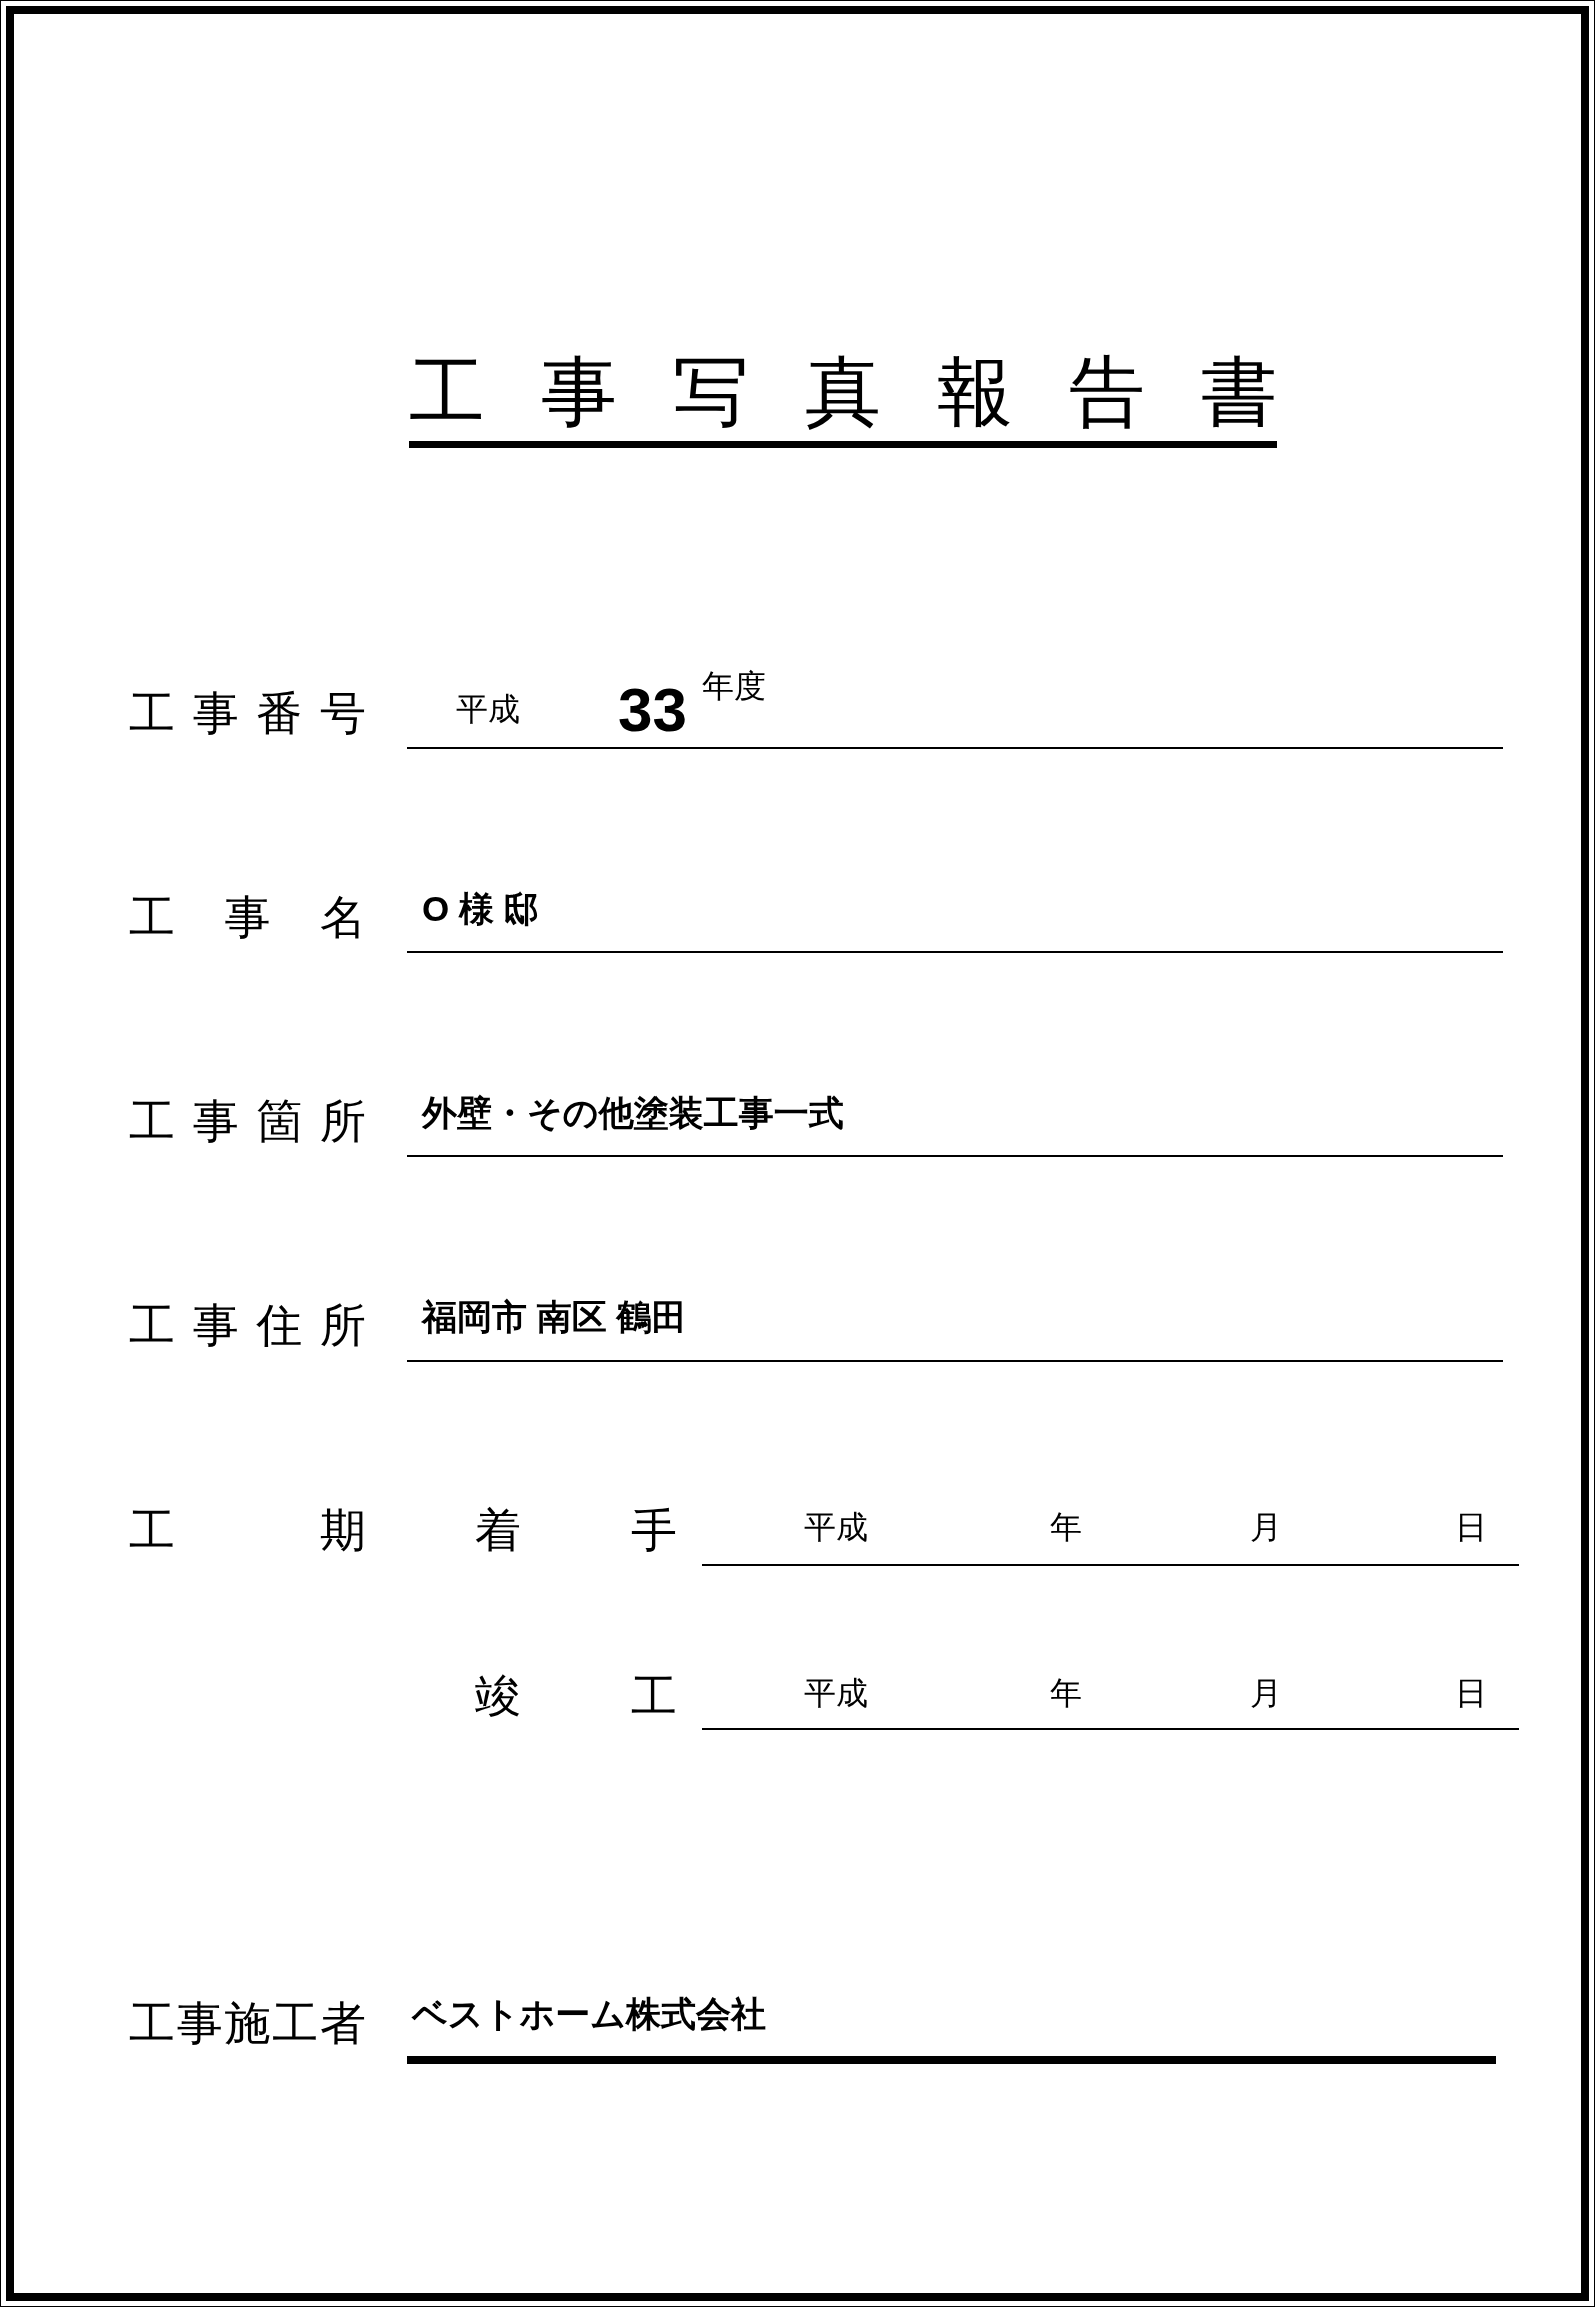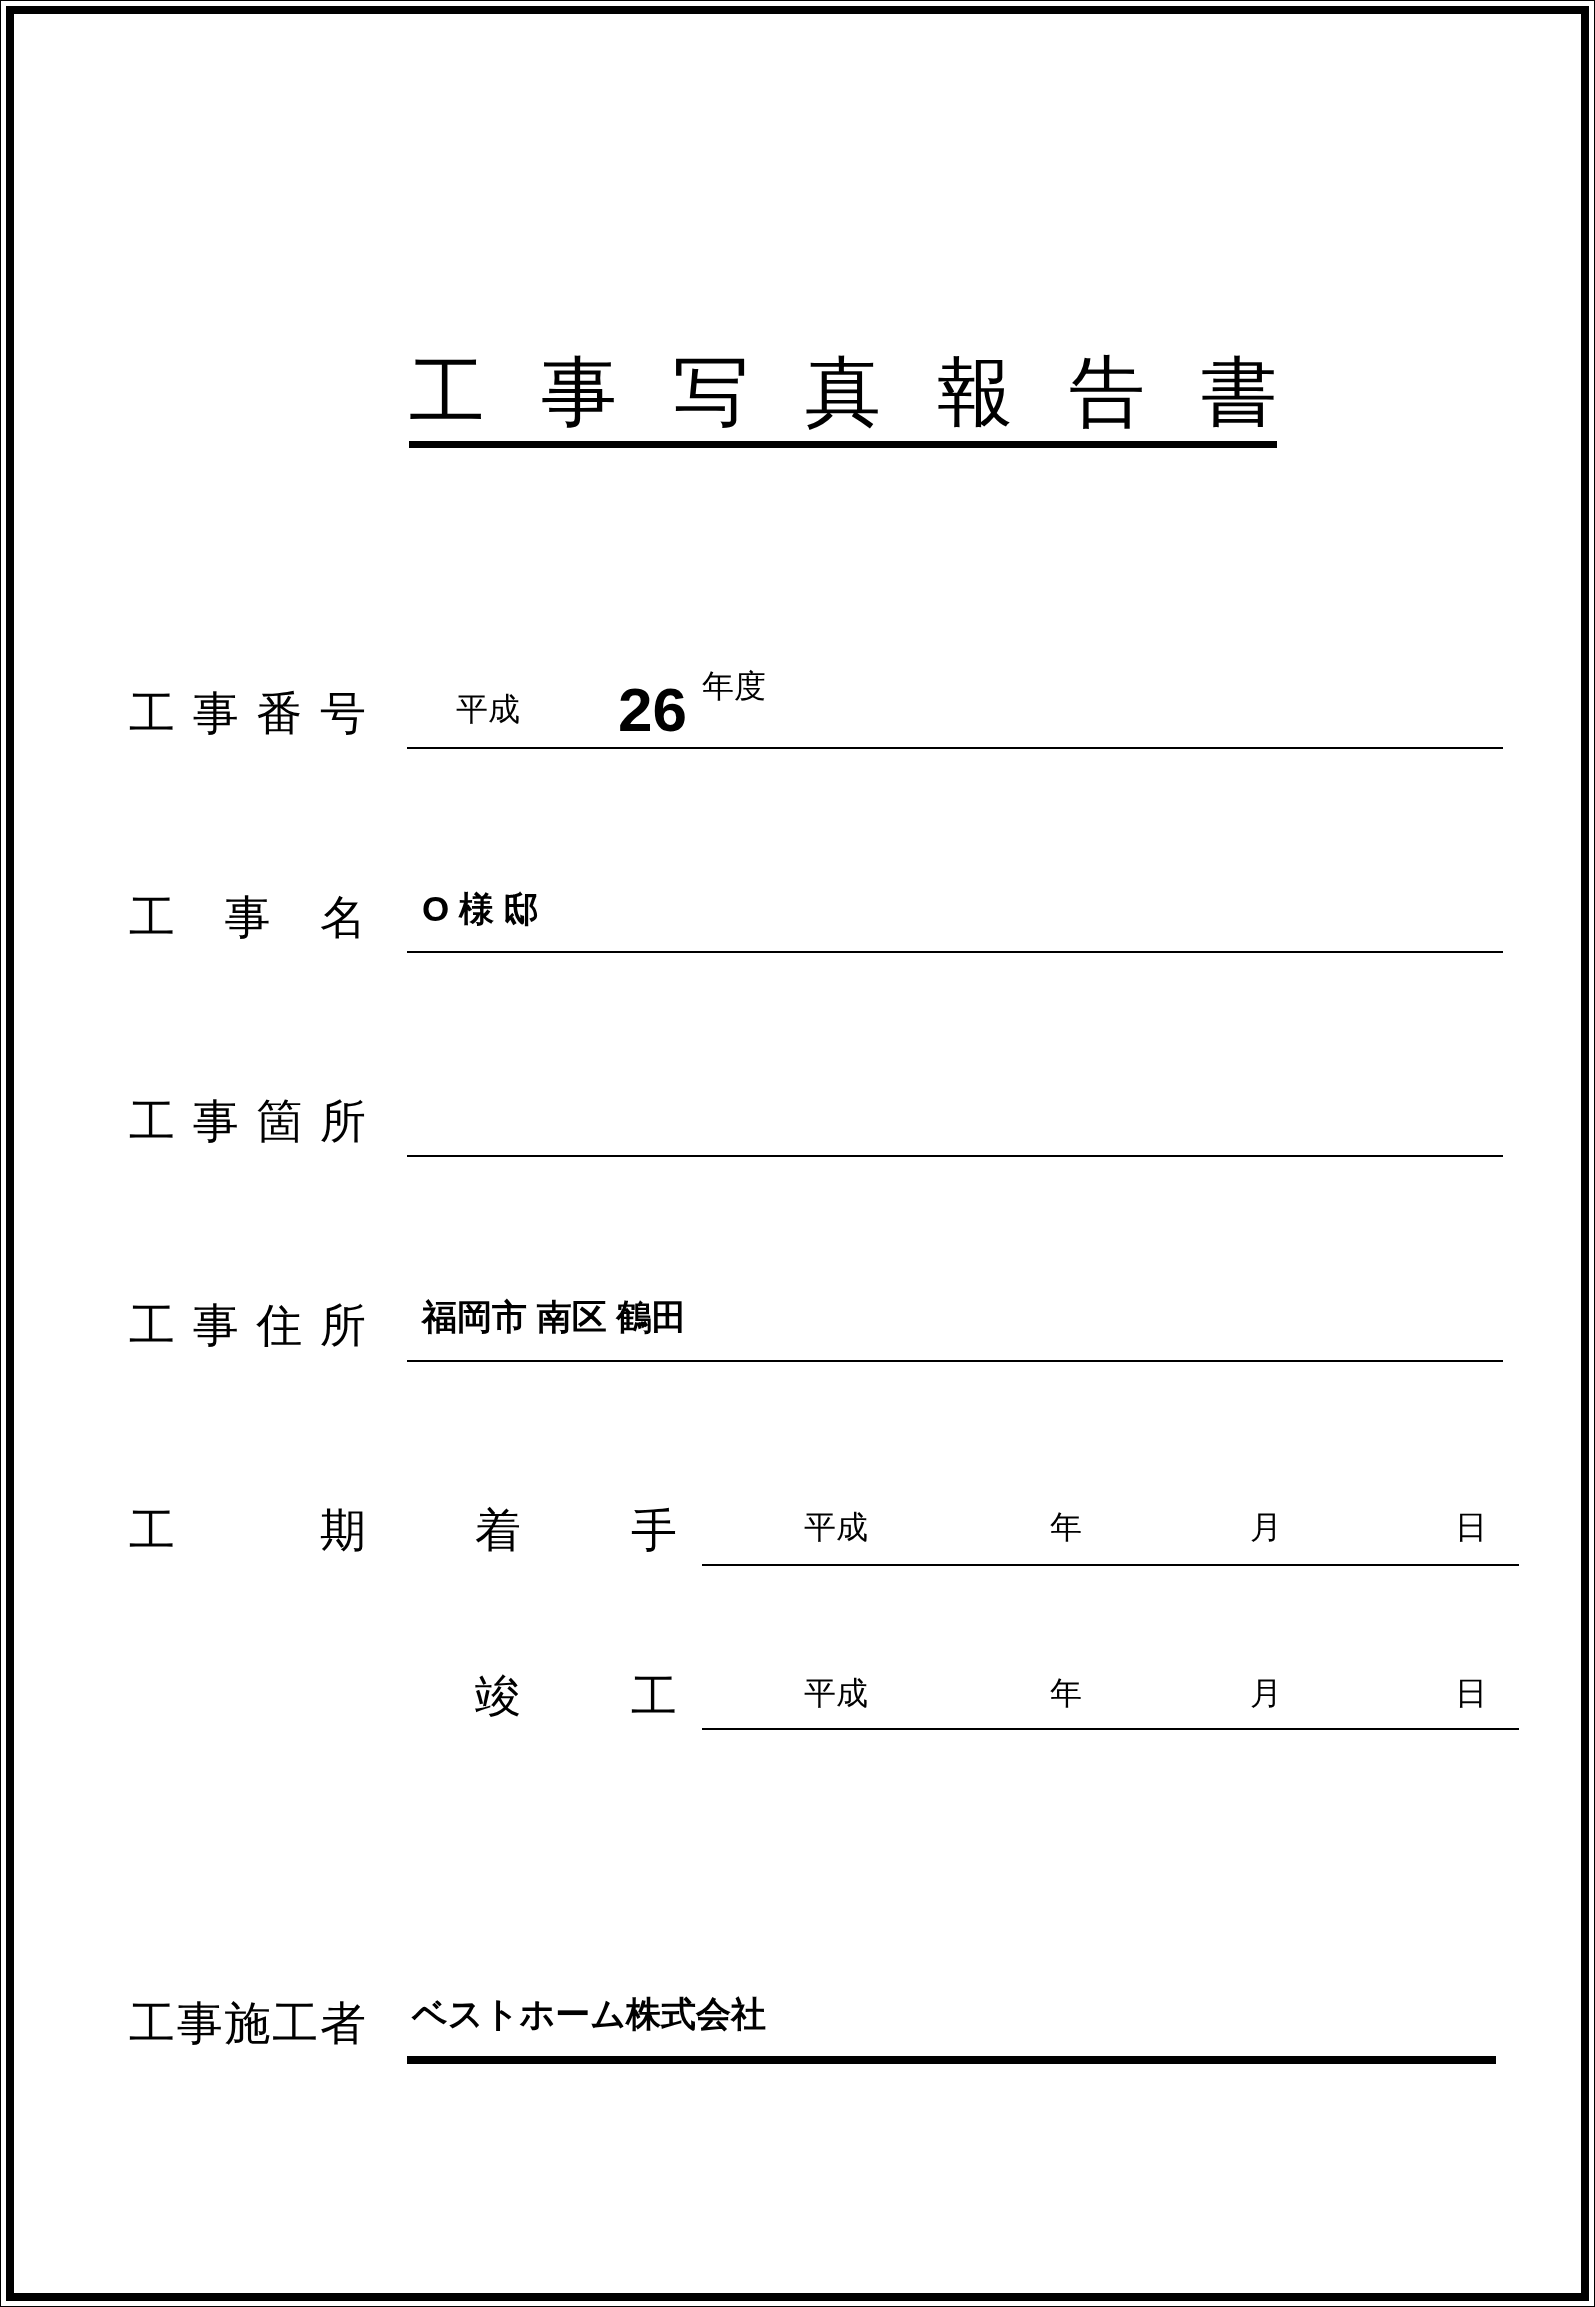--- a/index.html
+++ b/index.html
@@ -108,38 +108,39 @@
     </div>
   <div class="rule title-rule"></div>
 
   <div class="label lbl-r1">
       <span>工</span>
       <span>事</span>
       <span>番</span>
       <span>号</span>
     </div>
   <span class="serif-text era-r1">平成</span>
-  <span class="num-r1">26</span>
+  <span class="num-r1">33</span>
   <span class="serif-text suffix-r1">年度</span>
   <div class="rule line-r1"></div>
 
   <div class="label lbl-r2">
       <span>工</span>
       <span>事</span>
       <span>名</span>
     </div>
   <span class="bold-val val-r2">O 様 邸</span>
   <div class="rule line-r2"></div>
 
   <div class="label lbl-r3">
       <span>工</span>
       <span>事</span>
       <span>箇</span>
       <span>所</span>
     </div>
+  <span class="bold-val val-r3">外壁・その他塗装工事一式</span>
   <div class="rule line-r3"></div>
 
   <div class="label lbl-r4">
       <span>工</span>
       <span>事</span>
       <span>住</span>
       <span>所</span>
     </div>
   <span class="bold-val val-r4">福岡市 南区 鶴田</span>
   <div class="rule line-r4"></div>

